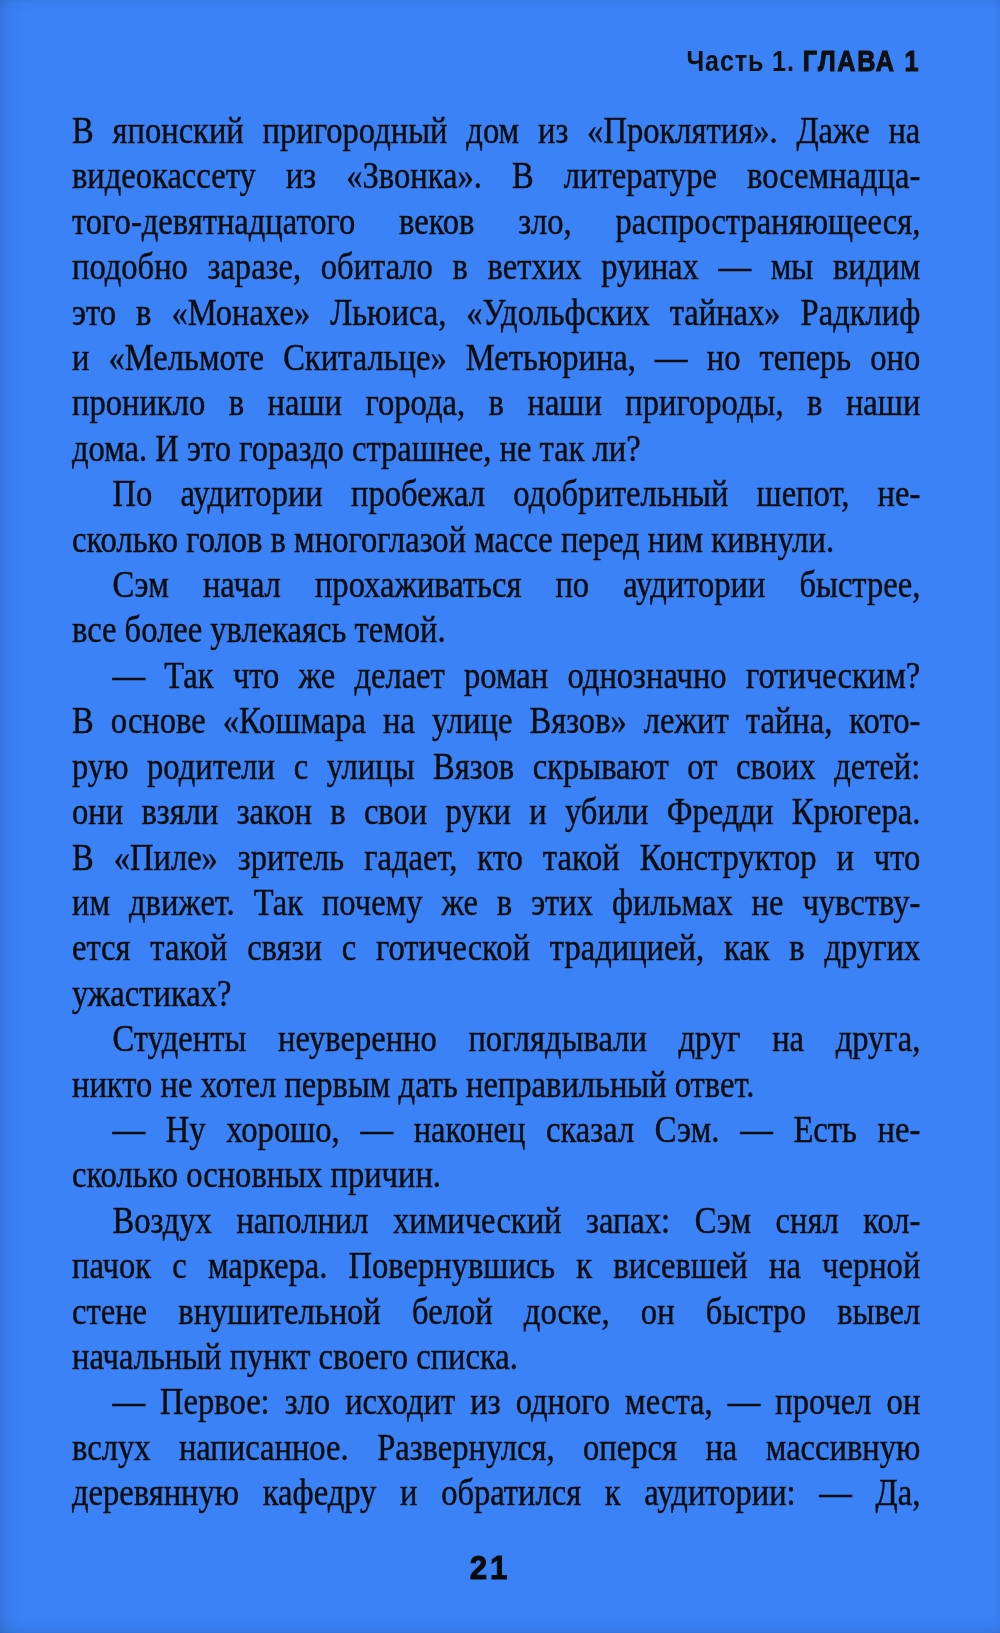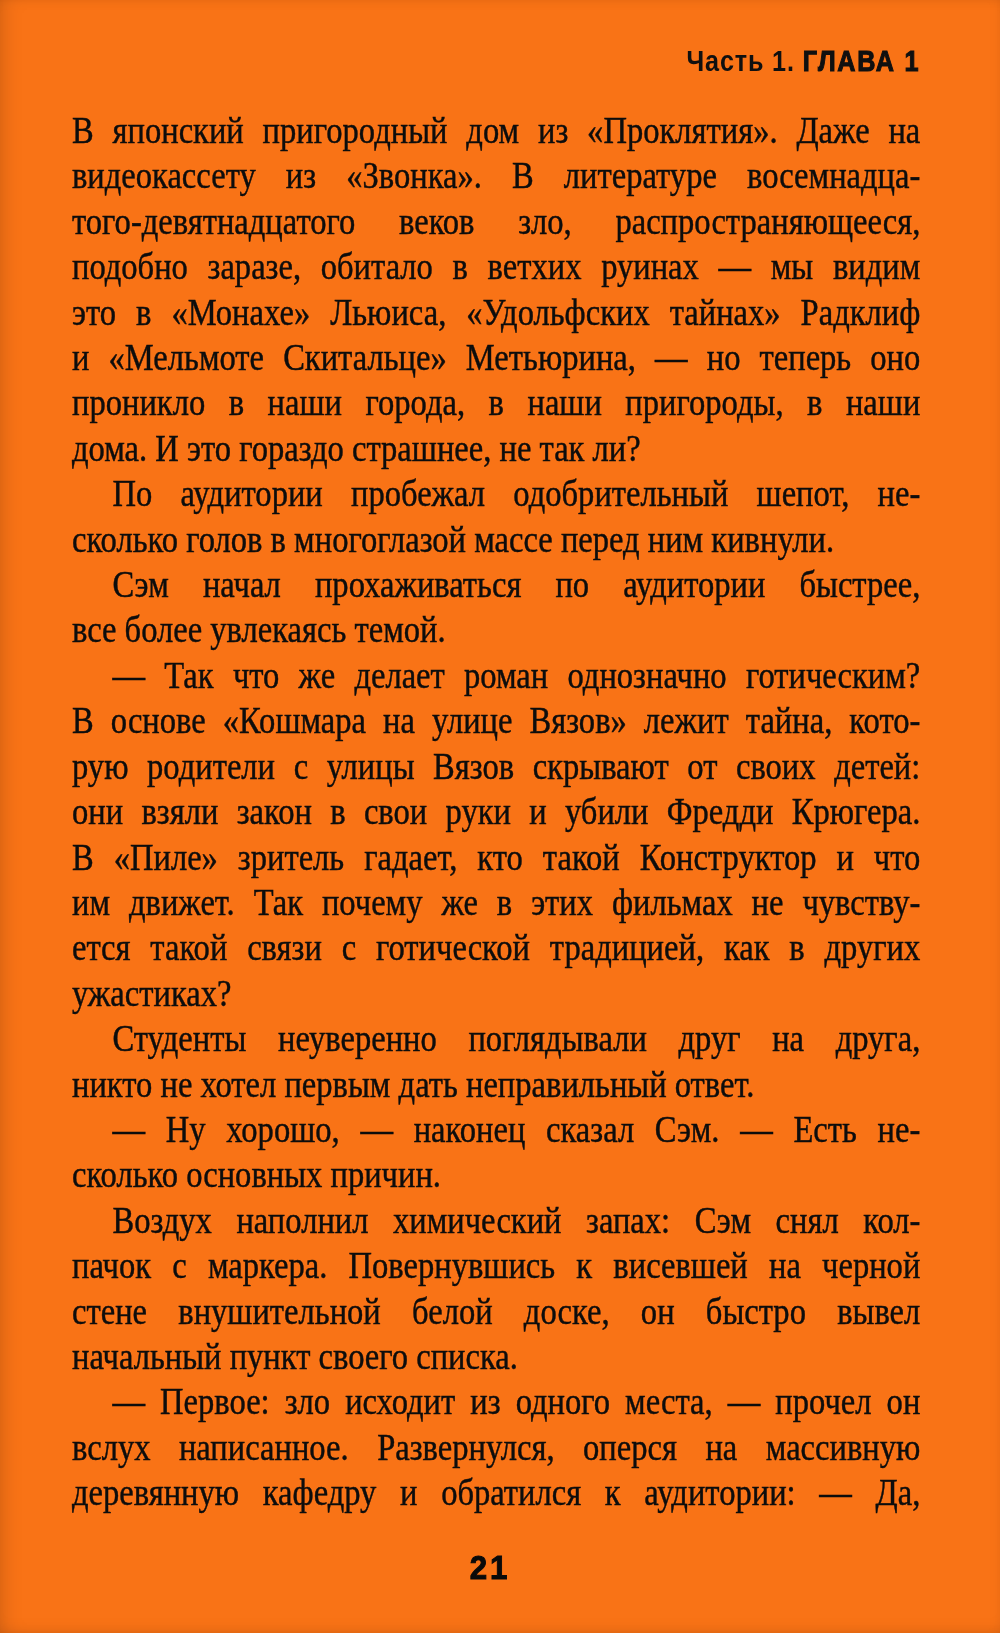--- a/index.html
+++ b/index.html
@@ -4,21 +4,21 @@
 <style>
   html, body {
     margin: 0;
     padding: 0;
     background: #ffffff;
   }
   .page {
     position: relative;
     width: 1000px;
     height: 1633px;
-    background: #f97316;
+    background: #3b82f6;
     overflow: hidden;
     box-shadow:
       inset 14px 0 24px -16px rgba(0,0,0,0.22),
       inset -8px 0 16px -12px rgba(0,0,0,0.10),
       inset 0 -12px 20px -16px rgba(0,0,0,0.18),
       inset 0 10px 16px -14px rgba(0,0,0,0.10);
     font-family: "Liberation Serif", serif;
     color: #0d0d0d;
   }
 

